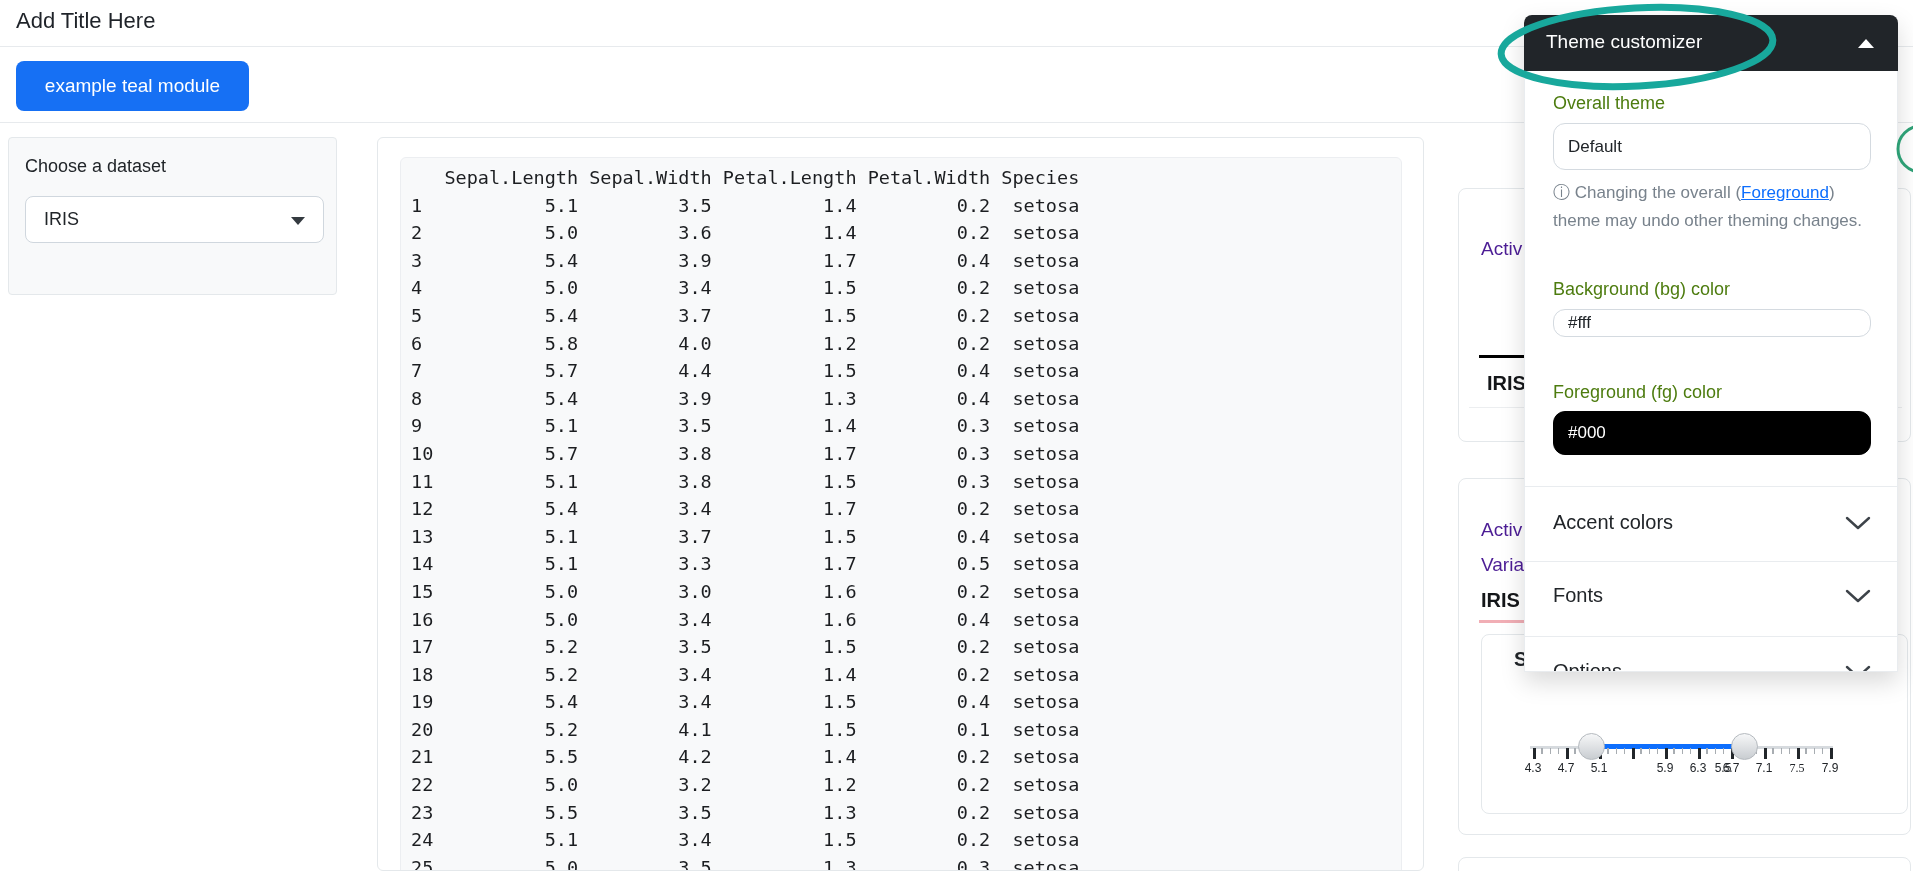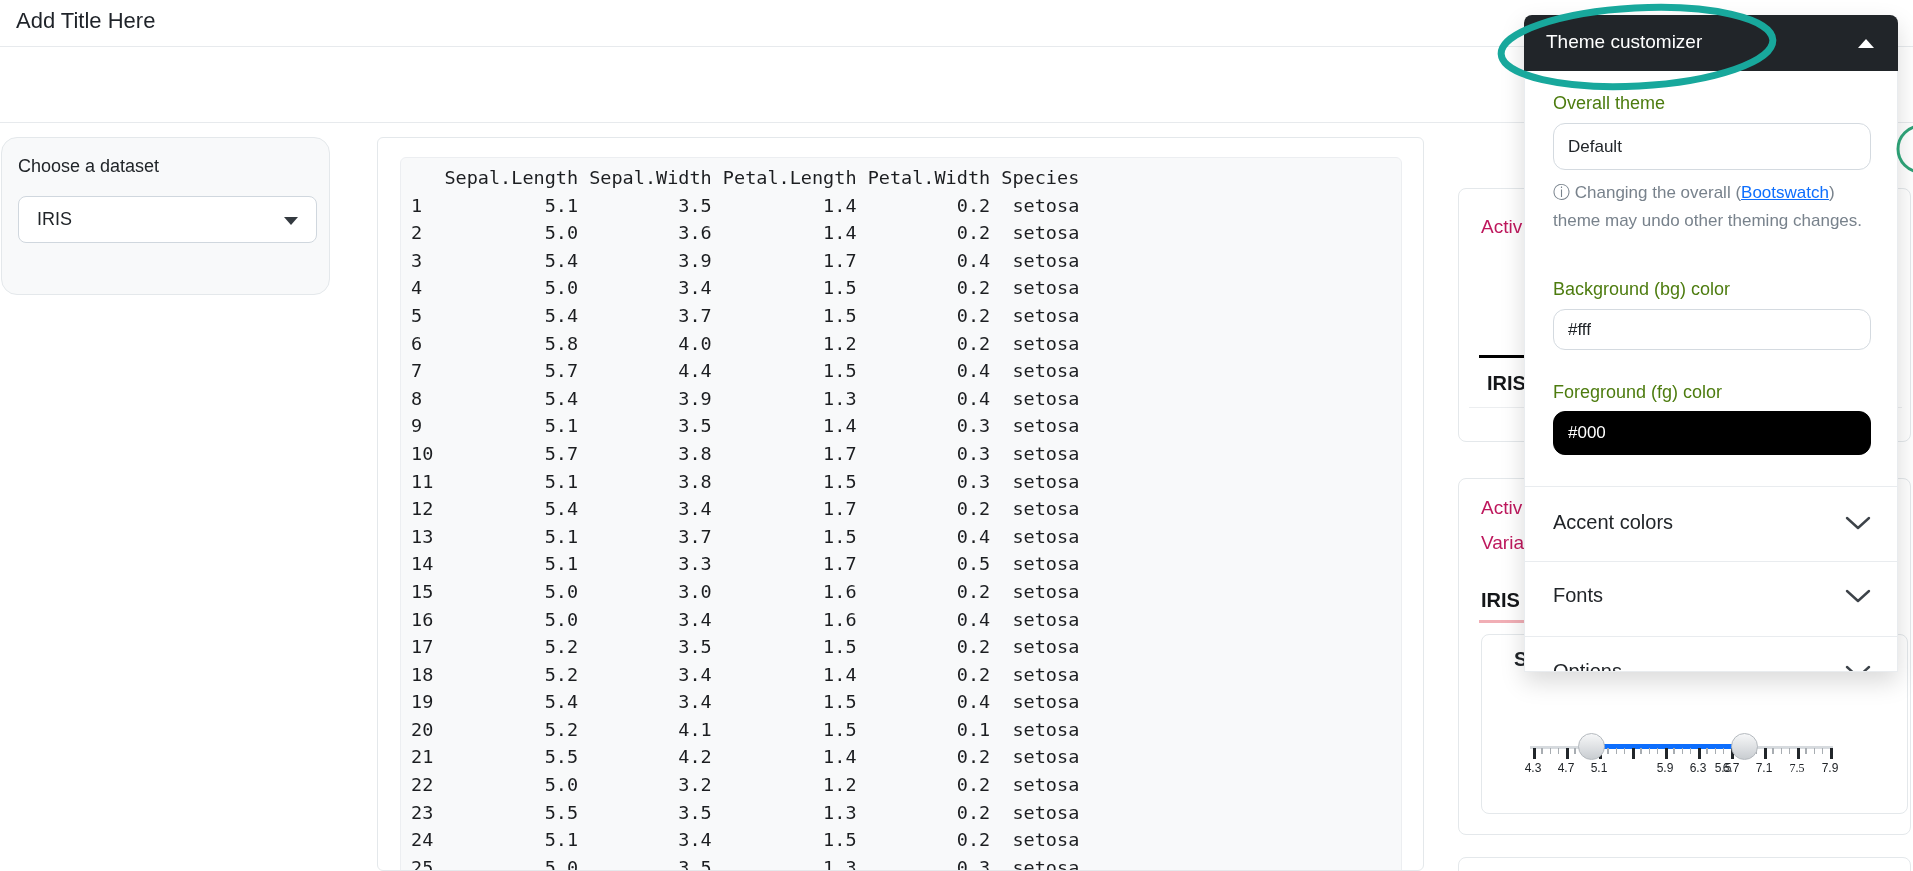--- a/index.html
+++ b/index.html
@@ -11,40 +11,40 @@
   .page-title { left:16px; top:8px; font-size:22px; color:#1f2329; }
   .hr { left:0; width:1913px; height:1px; background:#e7eaed; }
 
   .module-btn { left:16px; top:61px; width:233px; height:50px; background:#1670f4;
     border:none; border-radius:8px; color:#fff; font-size:19px; cursor:pointer;
     font-family:"Liberation Sans", sans-serif; }
 
   .card { background:#fff; border:1px solid #e4e8eb; border-radius:8px; }
 
   
-  .ds-card { left:1px; top:137px; width:329px; height:158px; background:#f8f9fa; border-radius:16px; }
+  .ds-card { left:8px; top:137px; width:329px; height:158px; background:#f8f9fa; border-radius:4px; }
   .ds-label { left:16px; top:18px; font-size:18px; position:absolute; }
   .ds-select { position:absolute; left:16px; top:58px; width:299px; height:47px; background:#fff;
     border:1px solid #d0d7de; border-radius:8px; }
   .ds-select .val { position:absolute; left:18px; top:12px; font-size:18px; }
   .caret-down { position:absolute; right:18px; top:20px; width:0; height:0;
     border-left:7px solid transparent; border-right:7px solid transparent; border-top:8px solid #343a40; }
 
   
   .tbl-card { left:377px; top:137px; width:1047px; height:734px; border-radius:6px; overflow:hidden; }
   .tbl-gray { position:absolute; left:22px; top:19px; width:1002px; height:780px;
     background:#f8f9fa; border:1px solid #eceef1; border-radius:6px; overflow:hidden; }
   .tbl-gray pre { margin:0; padding:6px 0 0 10px; font-family:"DejaVu Sans Mono", monospace;
     font-size:18.5px; line-height:27.6px; color:#1c1e21; }
 
   
   .rcardA { left:1458px; top:188px; width:453px; height:254px; }
   .rcardB { left:1458px; top:478px; width:453px; height:357px; }
   .rcardC { left:1458px; top:857px; width:453px; height:60px; }
-  .rlink { position:absolute; color:#be185d; font-size:19px; cursor:pointer; }
+  .rlink { position:absolute; color:#4c1d95; font-size:19px; cursor:pointer;margin-top:22px; }
   .tab-bar-black { position:absolute; background:#000; height:3px; }
   .tab-bar-pink { position:absolute; background:#f1aeb5; height:3px; }
   .iris-bold { position:absolute; font-size:20px; font-weight:bold; color:#141619; }
   .lightline { position:absolute; height:1px; background:#eceef0; }
   .inner-card { position:absolute; left:22px; top:155px; width:427px; height:180px;
     border:1px solid #e4e8eb; border-radius:8px; background:#fff; }
   .filter-var { position:absolute; left:32px; top:13px; font-size:20px; font-weight:bold; }
 
   
   .sl-track { left:1530px; top:746px; width:303px; height:3px; background:#d6dade; }
@@ -83,20 +83,21 @@
   
   #ann { position:absolute; left:0; top:0; z-index:10; pointer-events:none; }
 </style>
 </head>
 <body>
 
 <div id="stage">
 
   <div class="abs page-title">Add Title Here</div>
   <div class="abs hr" style="top:46px"></div>
+  <button class="abs module-btn">example teal module</button>
   <div class="abs hr" style="top:122px"></div>
 
   <div class="abs card ds-card">
     <div class="ds-label">Choose a dataset</div>
     <div class="ds-select">
       <span class="val">IRIS</span>
       <span class="caret-down"></span>
     </div>
   </div>
 
@@ -207,24 +208,24 @@
   <div class="abs panel">
     <div class="panel-header">
       <span class="ttl">Theme customizer</span>
       <span class="caret-up"></span>
     </div>
     <div class="panel-body">
       <div class="fld-label" style="top:22px">Overall theme</div>
       <input class="fld-input" style="top: 52px; height: 47px;" readonly="" value="Default">
       <div class="note">
         <span>ⓘ</span>
-        <span>Changing the overall (</span><a>Bootswatch</a><span>) theme may undo other theming changes.</span>
+        <span>Changing the overall (</span><a>Foreground</a><span>) theme may undo other theming changes.</span>
       </div>
       <div class="fld-label" style="top:208px">Background (bg) color</div>
-      <input class="fld-input" style="top: 238px; height: 41px;" readonly="" value="#fff">
+      <input class="fld-input" style="top: 238px; height: 28px;" readonly="" value="#fff">
       <div class="fld-label" style="top:311px">Foreground (fg) color</div>
       <input class="fld-input fld-dark" style="top: 340px; height: 44px;" readonly="" value="#000">
 
       <div class="pdiv" style="top:415px"></div>
       <div class="acc-row">
         <div class="acc-label" style="top:440px">Accent colors</div>
         <svg class="chev" style="top:445px" width="26" height="15" viewBox="0 0 26 15">
           <polyline points="2,2 13,12 24,2" fill="none" stroke="#3d4349" stroke-width="2.4" stroke-linecap="round" stroke-linejoin="round"></polyline>
         </svg>
       </div>

